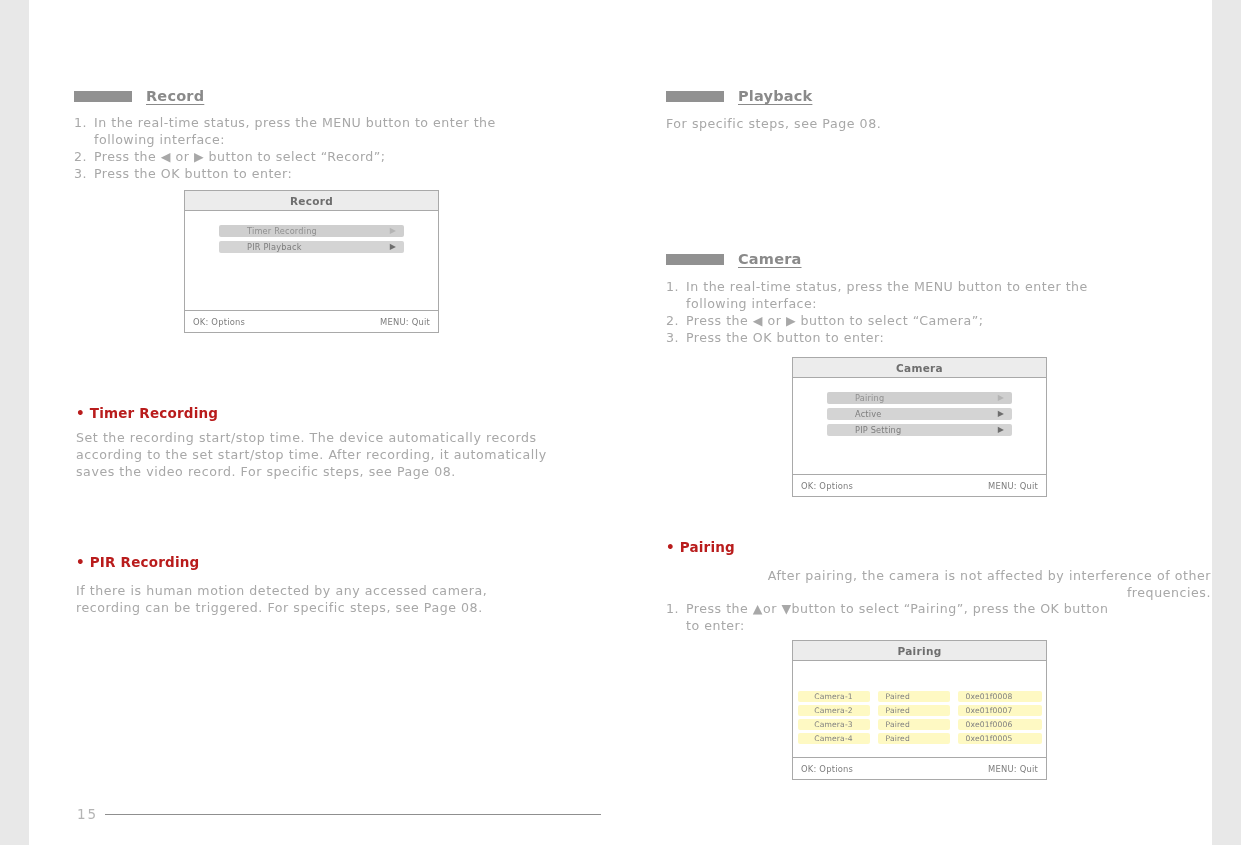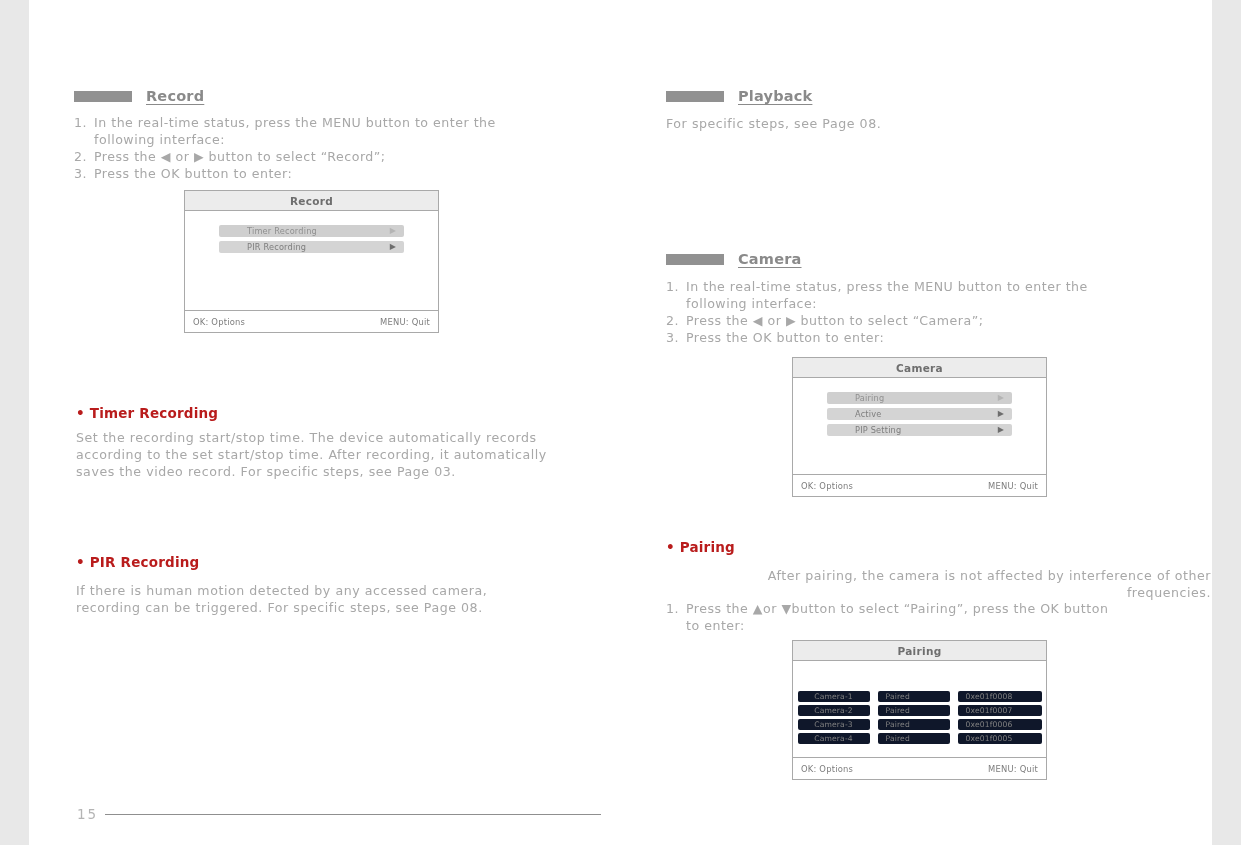--- a/index.html
+++ b/index.html
@@ -151,21 +151,21 @@
     flex-direction: column;
     gap: 3px;
     align-items: center;
   }
   .pair-row {
     display: flex;
     gap: 8px;
   }
   .pair-cell {
     height: 11px;
-    background: #0f172a;
+    background: #fef9c3;
     border-radius: 2px;
     font-size: 7.6px;
     color: #808080;
     display: flex;
     align-items: center;
     letter-spacing: 0.15px;
     white-space: nowrap;
   }
   .pc-name { width: 72px; justify-content: center; }
   .pc-state { width: 72px; padding-left: 8px; }
@@ -221,34 +221,34 @@
       </div>
 
       <div class="menu-box" style="left:136px; top:190px; width:255px; height:143px;">
         <div class="menu-title">Record</div>
         <div class="menu-body">
           <div class="menu-row sel" style="width:185px;">
             <span class="label">Timer  Recording</span>
             <span class="caret">▶</span>
           </div>
           <div class="menu-row" style="width:185px;">
-            <span class="label">PIR  Recording</span>
+            <span class="label">PIR  Playback</span>
             <span class="caret">▶</span>
           </div>
         </div>
         <div class="menu-foot">
           <span>OK: Options</span>
           <span>MENU: Quit</span>
         </div>
       </div>
 
       <div class="sub-head" style="left:28px; top:405px;">• Timer Recording</div>
       <div class="body-text" style="left:28px; top:429px; width:540px;">Set the recording start/stop time. The device automatically records
 according to the set start/stop time. After recording, it automatically
-saves the video record. For specific steps, see Page 03.</div>
+saves the video record. For specific steps, see Page 08.</div>
 
       <div class="sub-head" style="left:28px; top:554px;">• PIR Recording</div>
       <div class="body-text" style="left:28px; top:582px; width:540px;">If there is human motion detected by any accessed camera,
 recording can be triggered. For specific steps, see Page 08.</div>
 
       <div class="footer" id="footer-left" style="left:29px; width:524px;">
         <span>15</span>
         <span class="rule"></span>
       </div>
     </div>

